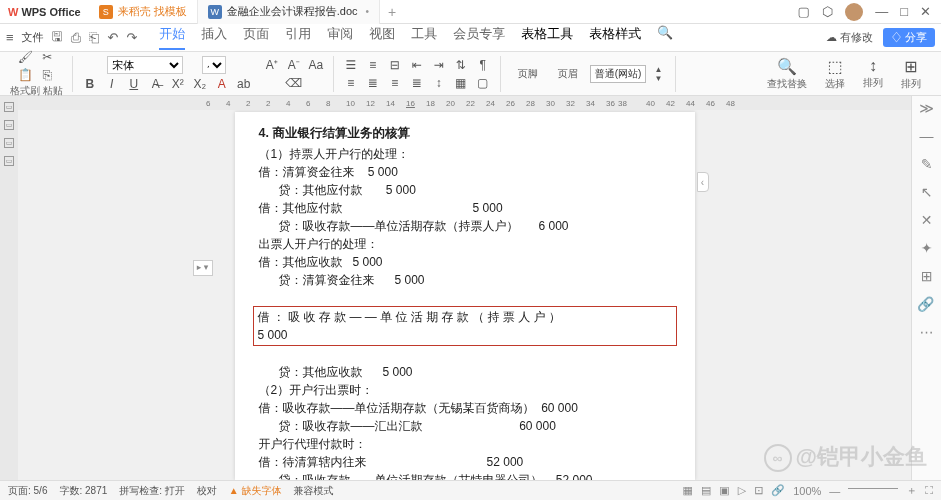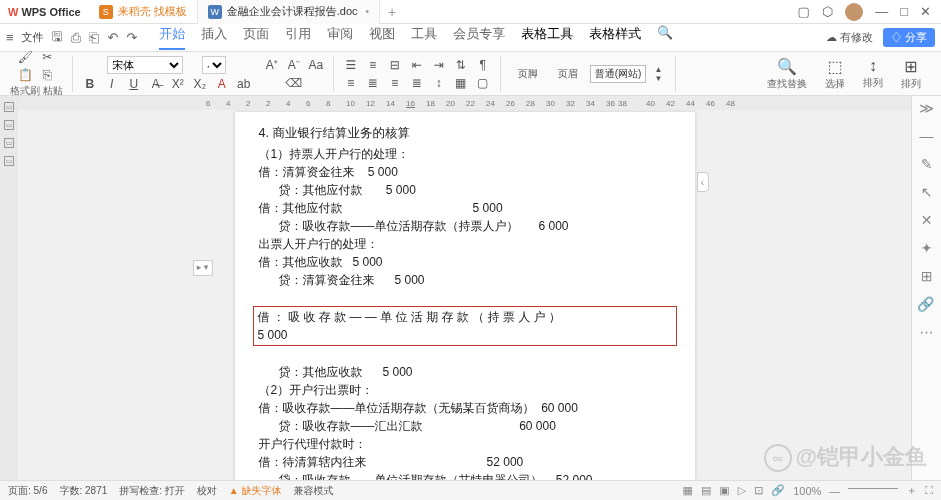--- a/index.html
+++ b/index.html
@@ -43,21 +43,21 @@
 .toolbar-right{display:flex;align-items:center;gap:2px;margin-left:auto;padding-right:8px}
 .tr-lbl{font-size:10px;color:#666}
 .workspace{height:384px;display:flex;background:#f0f0f0}
 .left-gutter{width:18px;background:#e8e8e8;display:flex;flex-direction:column;align-items:center;padding-top:6px;gap:8px}
 .left-gutter span{width:10px;height:10px;border:1px solid #999;font-size:7px;display:flex;align-items:center;justify-content:center;color:#888}
 .doc-area{flex:1;display:flex;flex-direction:column;overflow:hidden;position:relative}
 .ruler{height:14px;background:#eaeaea;position:relative;font-size:8px;color:#777;display:flex;align-items:center;padding-left:180px}
 .ruler span{position:absolute}
 .page-container{flex:1;display:flex;justify-content:center;overflow:hidden;padding-top:2px}
 .page{width:460px;background:#fff;box-shadow:0 0 4px rgba(0,0,0,0.15);padding:12px 24px;font-family:SimSun,serif;font-size:12px;line-height:1.5;color:#222;position:relative}
-.page h4{font-weight:normal;margin-bottom:2px;font-size:12.5px}
+.page h4{font-weight:bold;margin-bottom:2px;font-size:12.5px}
 .page p{margin:0;white-space:pre}
 .sidebar-collapse{position:absolute;left:-42px;top:148px;width:20px;height:16px;border:1px solid #ccc;background:#fff;font-size:9px;display:flex;align-items:center;justify-content:center;color:#888}
 .tab-handle{position:absolute;right:-14px;top:60px;width:12px;height:20px;border:1px solid #ccc;background:#fff;border-radius:0 4px 4px 0;font-size:10px;display:flex;align-items:center;justify-content:center;color:#999}
 .red-box{border:1.5px solid #c0392b;padding:1px 4px;margin:17px -6px}
 .right-panel{width:30px;background:#fafafa;border-left:1px solid #ddd;display:flex;flex-direction:column;align-items:center;padding-top:4px;gap:12px}
 .right-panel span{color:#888;font-size:14px}
 .statusbar{height:20px;background:#f5f5f5;border-top:1px solid #ddd;display:flex;align-items:center;font-size:10px;color:#555;padding:0 8px}
 .statusbar .s{margin-right:12px}
 .statusbar-right{margin-left:auto;display:flex;align-items:center;gap:8px}
 .statusbar-right span{color:#888;font-size:11px}

